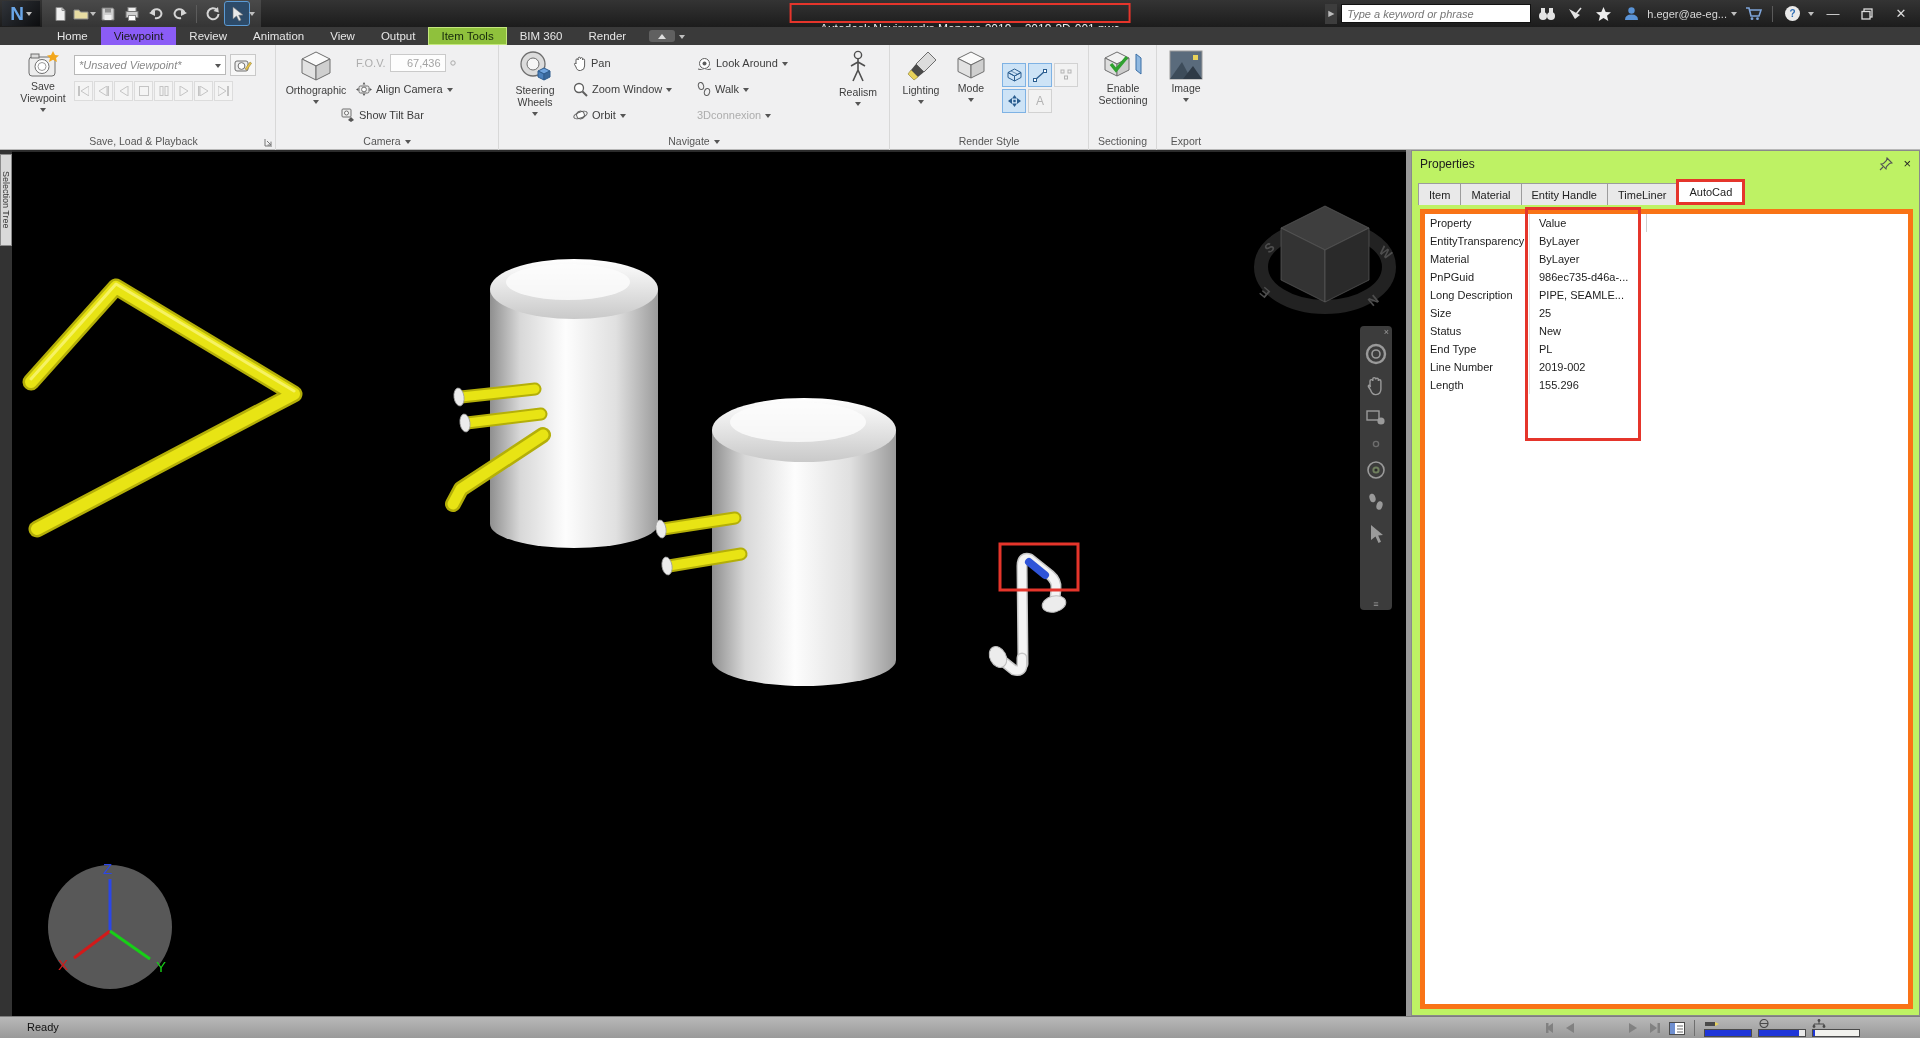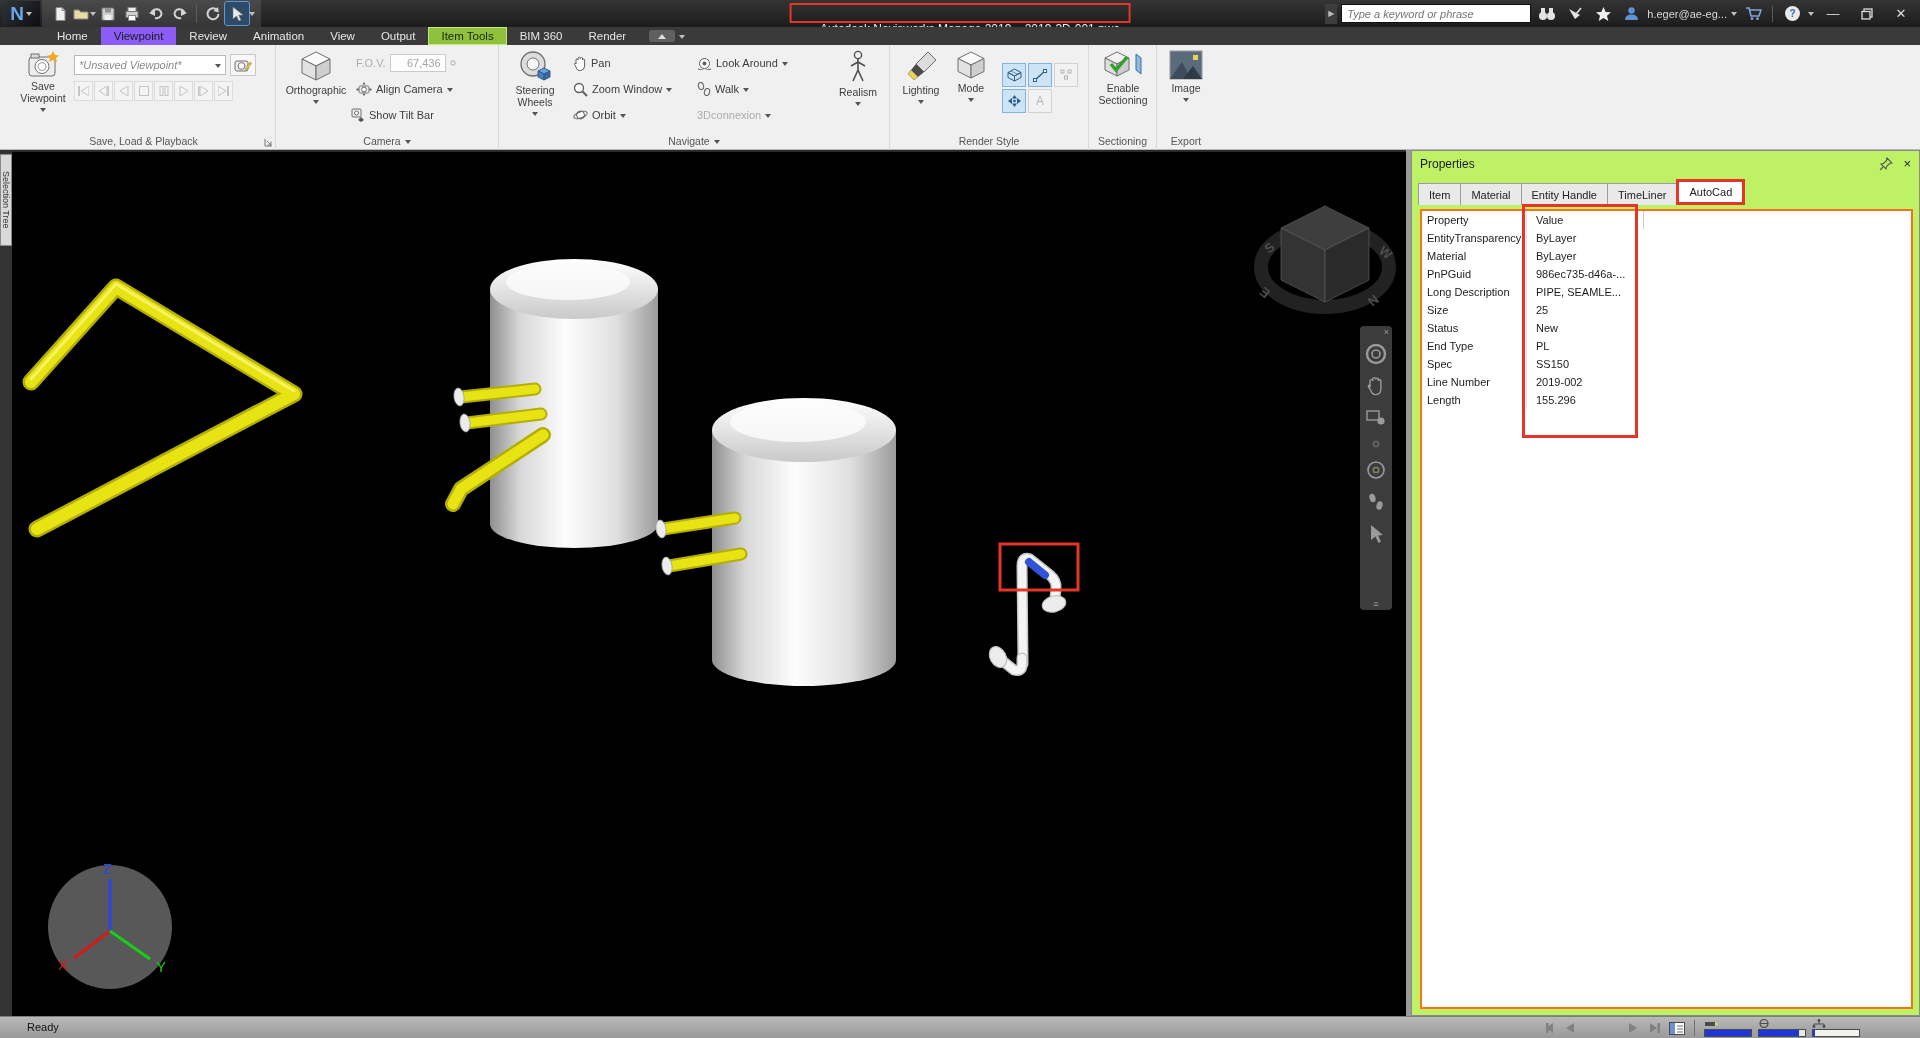--- a/index.html
+++ b/index.html
@@ -75,21 +75,21 @@
 
   
   .splitter { position:absolute; left:1406px; top:0; width:5px; height:866px; background:#9a9a9a; }
   .props { position:absolute; left:1411px; top:0; width:509px; height:866px; background:#bef264; border:1px solid #8a8a8a; }
   .props-title { position:absolute; left:0; top:0; width:100%; height:26px; display:flex; align-items:center; padding:0 8px; font-size:12px; color:#1c1c1c; }
   .props-title .sp { flex:1; }
   .ptabs { position:absolute; left:6px; top:30px; height:24px; display:flex; align-items:flex-end; }
   .ptab { height:22px; padding:0 10px; font-size:11px; color:#222; background:#e9e9e9; border:1px solid #9c9c9c; border-bottom:none;
     display:flex; align-items:center; margin-right:-1px; }
   .ptab.active { background:#fff; height:26px; position:relative; border:3px solid #e5352b; }
-  .ptable { position:absolute; left:8px; top:58px; width:493px; height:800px; background:#fff; border:2px solid #f97316; font-size:11px; color:#1c1c1c; }
+  .ptable { position:absolute; left:8px; top:58px; width:493px; height:800px; background:#fff; border:5px solid #f97316; font-size:11px; color:#1c1c1c; }
   .prow { display:flex; height:18px; align-items:center; }
   .prow .c1 { width:104px; padding-left:5px; }
   .prow .c2 { width:118px; padding-left:9px; border-left:1px solid #e4e4e4; height:18px; display:flex; align-items:center; }
   .prow.hdr .c2 { border-right:1px solid #cfcfcf; }
   .redbox-col { position:absolute; left:100px; top:-7px; width:116px; height:234px; border:3px solid #e5352b; pointer-events:none; }
 
   
   .statusbar { position:absolute; left:0; top:1016px; width:1920px; height:22px;
     background:linear-gradient(180deg,#b9b9b9,#999); border-top:1px solid #7d7d7d; }
   .sb-ready { position:absolute; left:12px; top:4px; font-size:11px; color:#111;padding-left:15px; }
@@ -355,21 +355,21 @@
             <rect x="3" y="4" width="10" height="7" rx="1.5" fill="#ededed" stroke="#6e6e6e"></rect>
             <circle cx="8" cy="7.5" r="2.4" fill="#fff" stroke="#6e6e6e"></circle>
             <polygon points="8,0 6.6,2.5 9.4,2.5" fill="#555"></polygon>
               <polygon points="8,14 6.6,11.8 9.4,11.8" fill="#555"></polygon>
             <polygon points="0,7.5 2.4,6.1 2.4,8.9" fill="#555"></polygon>
               <polygon points="16,7.5 13.6,6.1 13.6,8.9" fill="#555"></polygon>
           </svg>
           <span>Align Camera</span>
           <span class="caret dark"></span>
         </div>
-        <div class="smallrow" style="left:74px; top:59px">
+        <div class="smallrow" style="left:64px; top:59px">
           <svg width="15" height="14">
             <rect x="2" y="1" width="9" height="8" rx="1" fill="#ededed" stroke="#6e6e6e"></rect>
             <circle cx="6.5" cy="5" r="2" fill="#fff" stroke="#6e6e6e"></circle>
             <polygon points="11,9 14,12 11,14 8,12" fill="#555"></polygon>
           </svg>
           <span>Show Tilt Bar</span>
         </div>
         <div class="glabel">
           <span>Camera</span>
           <span class="caret dark"></span>
@@ -729,24 +729,20 @@
           </div>
         <div class="prow">
             <div class="c1">Status</div>
             <div class="c2">New</div>
           </div>
         <div class="prow">
             <div class="c1">End Type</div>
             <div class="c2">PL</div>
           </div>
         <div class="prow">
-            <div class="c1">Spec</div>
-            <div class="c2">SS150</div>
-          </div>
-        <div class="prow">
             <div class="c1">Line Number</div>
             <div class="c2">2019-002</div>
           </div>
         <div class="prow">
             <div class="c1">Length</div>
             <div class="c2">155.296</div>
           </div>
         <div class="redbox-col"></div>
       </div>
     </div>

